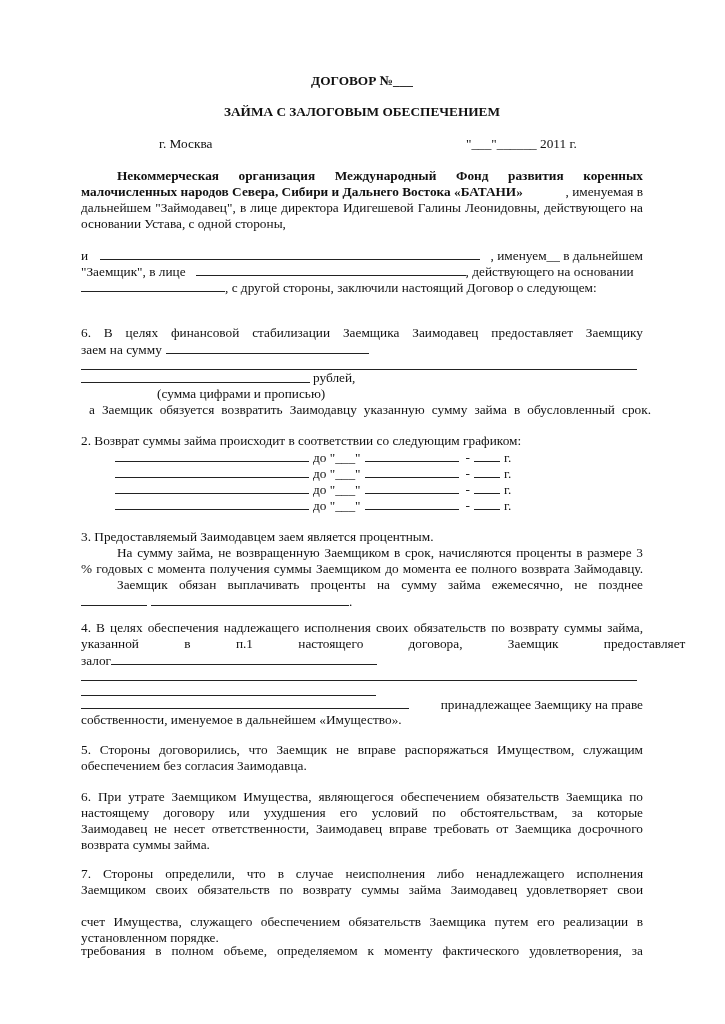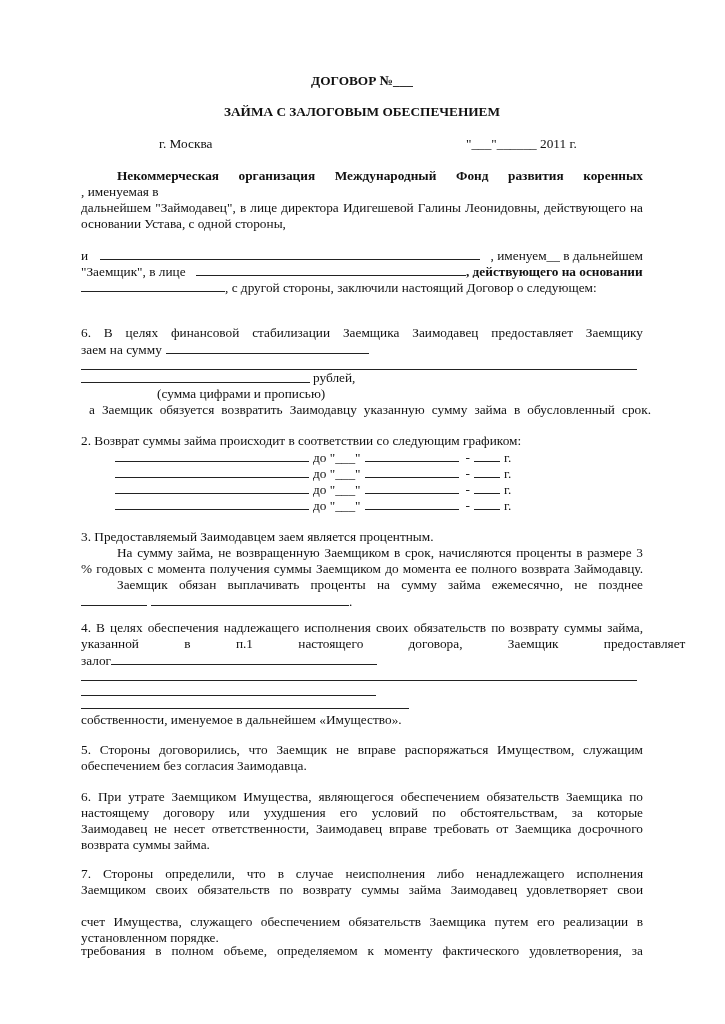--- a/index.html
+++ b/index.html
@@ -21,34 +21,35 @@
 <div class="page">
 
   <div class="c" style="top:73px;">ДОГОВОР №___</div>
   <div class="c" style="top:104px;">ЗАЙМА С ЗАЛОГОВЫМ ОБЕСПЕЧЕНИЕМ</div>
 
   <div class="ln" style="top:136px; left:62px;margin-left:16px;">г. Москва</div>
   <div class="ln" style="top:136px; left:385px;">"___"______ 2011 г.</div>
 
   <div class="just b" style="top:168px; left:36px; width:526px;">Некоммерческая организация  Международный Фонд развития коренных</div>
   <div class="ln" style="top:184px; width:562px; display:flex; justify-content:space-between;">
+    <span class="b">малочисленных народов Севера, Сибири и Дальнего Востока «БАТАНИ»</span>
       <span>, именуемая в</span>
   </div>
   <div class="just" style="top:200px;">дальнейшем "Займодавец", в лице директора Идигешевой Галины Леонидовны, действующего на</div>
   <div class="ln" style="top:216px;">основании Устава, с одной стороны,</div>
 
   <div class="ln" style="top:247px; width:562px; display:flex; align-items:baseline;">
     <span>и</span>
     <span class="u" style="width:380px; margin-left:12px;"></span>
     <span style="flex:1; text-align:right;">, именуем__ в дальнейшем</span>
   </div>
   <div class="ln" style="top:263px; width:562px; display:flex; align-items:baseline;">
     <span>"Заемщик", в лице</span>
     <span class="u" style="width:270px; margin-left:10px;"></span>
-    <span style="flex:1; text-align:center;font-weight:bold;">, действующего на основании</span>
+    <span style="flex:1; text-align:left;">, действующего на основании</span>
   </div>
   <div class="ln" style="top:279px; display:flex; align-items:baseline;">
     <span class="u" style="width:144px;"></span>
     <span>, с другой стороны, заключили настоящий Договор о следующем:</span>
   </div>
 
   <div class="just" style="top:325px;">6. В целях финансовой стабилизации Заемщика Заимодавец  предоставляет Заемщику</div>
   <div class="ln" style="top:341px; display:flex; align-items:baseline;">
     <span>заем на сумму</span>
     <span class="u" style="width:203px; margin-left:4px;"></span>
@@ -108,20 +109,21 @@
   <div class="just" style="top:620px;">4. В целях обеспечения надлежащего исполнения своих обязательств по возврату суммы займа,</div>
   <div class="ln" style="top:636px; width:562px; word-spacing:42px; text-align:justify; text-align-last:justify;">указанной в п.1 настоящего договора, Заемщик предоставляет в</div>
   <div class="ln" style="top:652px; display:flex; align-items:baseline;">
     <span>залог</span>
     <span class="u" style="width:266px;"></span>
   </div>
   <div class="rule" style="top:680px; width:556px;"></div>
   <div class="rule" style="top:695px; width:295px;"></div>
   <div class="ln" style="top:696px; width:562px; display:flex; align-items:baseline;">
     <span class="u" style="width:328px;"></span>
+    <span style="flex:1; text-align:right;">принадлежащее Заемщику на праве</span>
   </div>
   <div class="ln" style="top:712px;">собственности, именуемое в дальнейшем «Имущество».</div>
 
   <div class="just" style="top:742px;">5. Стороны договорились, что Заемщик не вправе распоряжаться  Имуществом, служащим</div>
   <div class="ln" style="top:758px;">обеспечением без согласия Заимодавца.</div>
 
   <div class="just" style="top:789px;">6. При утрате Заемщиком Имущества, являющегося обеспечением обязательств Заемщика  по</div>
   <div class="just" style="top:805px;">настоящему договору или ухудшения его условий по обстоятельствам, за которые</div>
   <div class="just" style="top:821px;">Заимодавец не несет ответственности, Заимодавец вправе требовать от Заемщика досрочного</div>
   <div class="ln" style="top:837px;">возврата суммы займа.</div>

